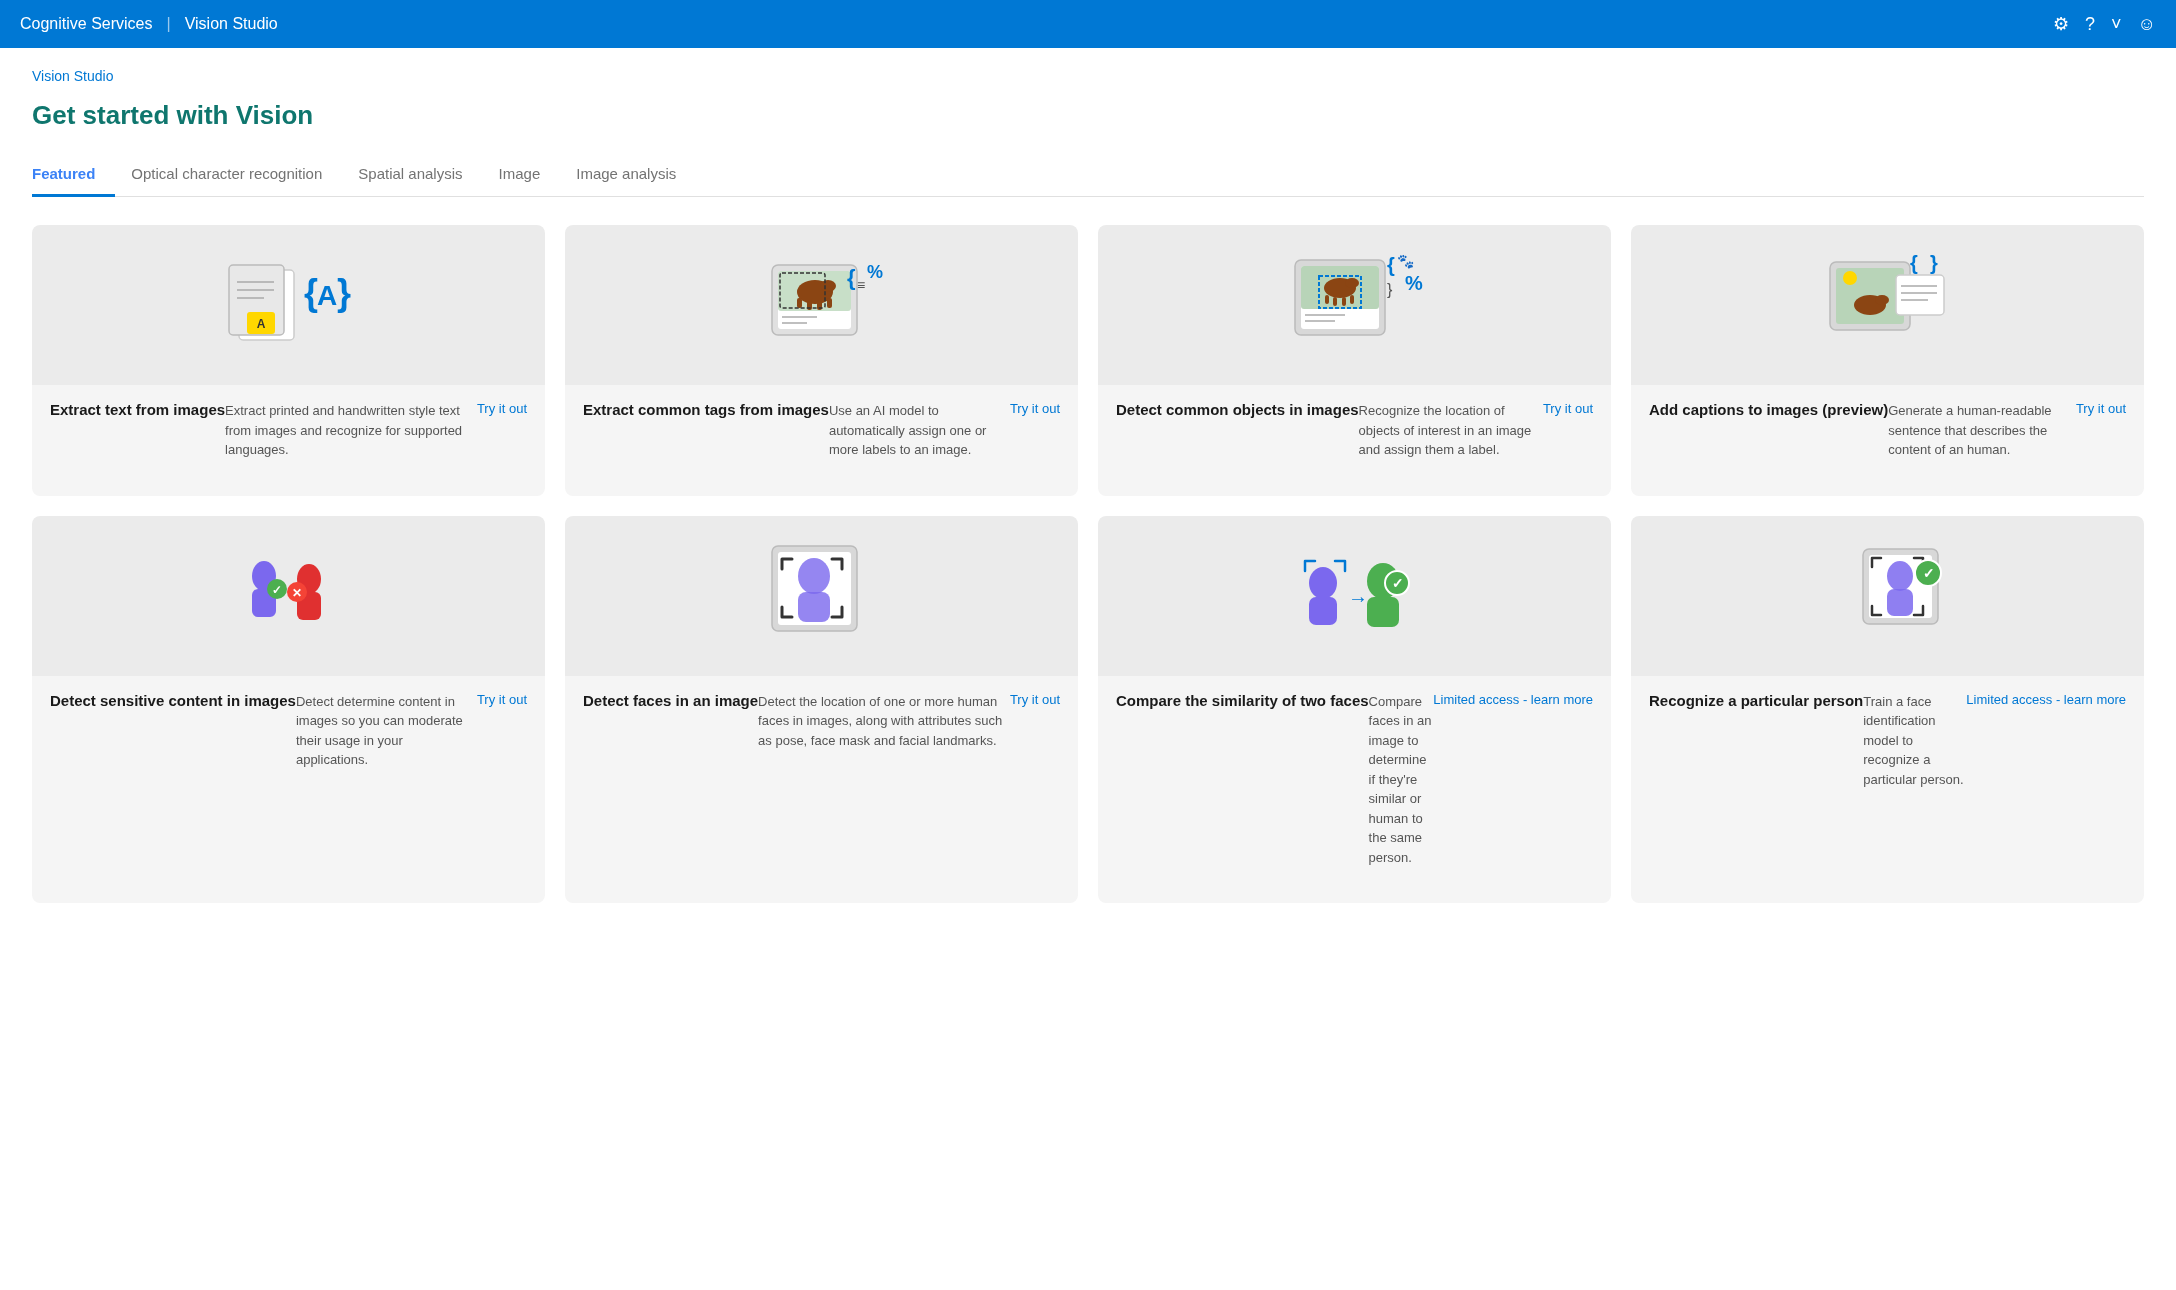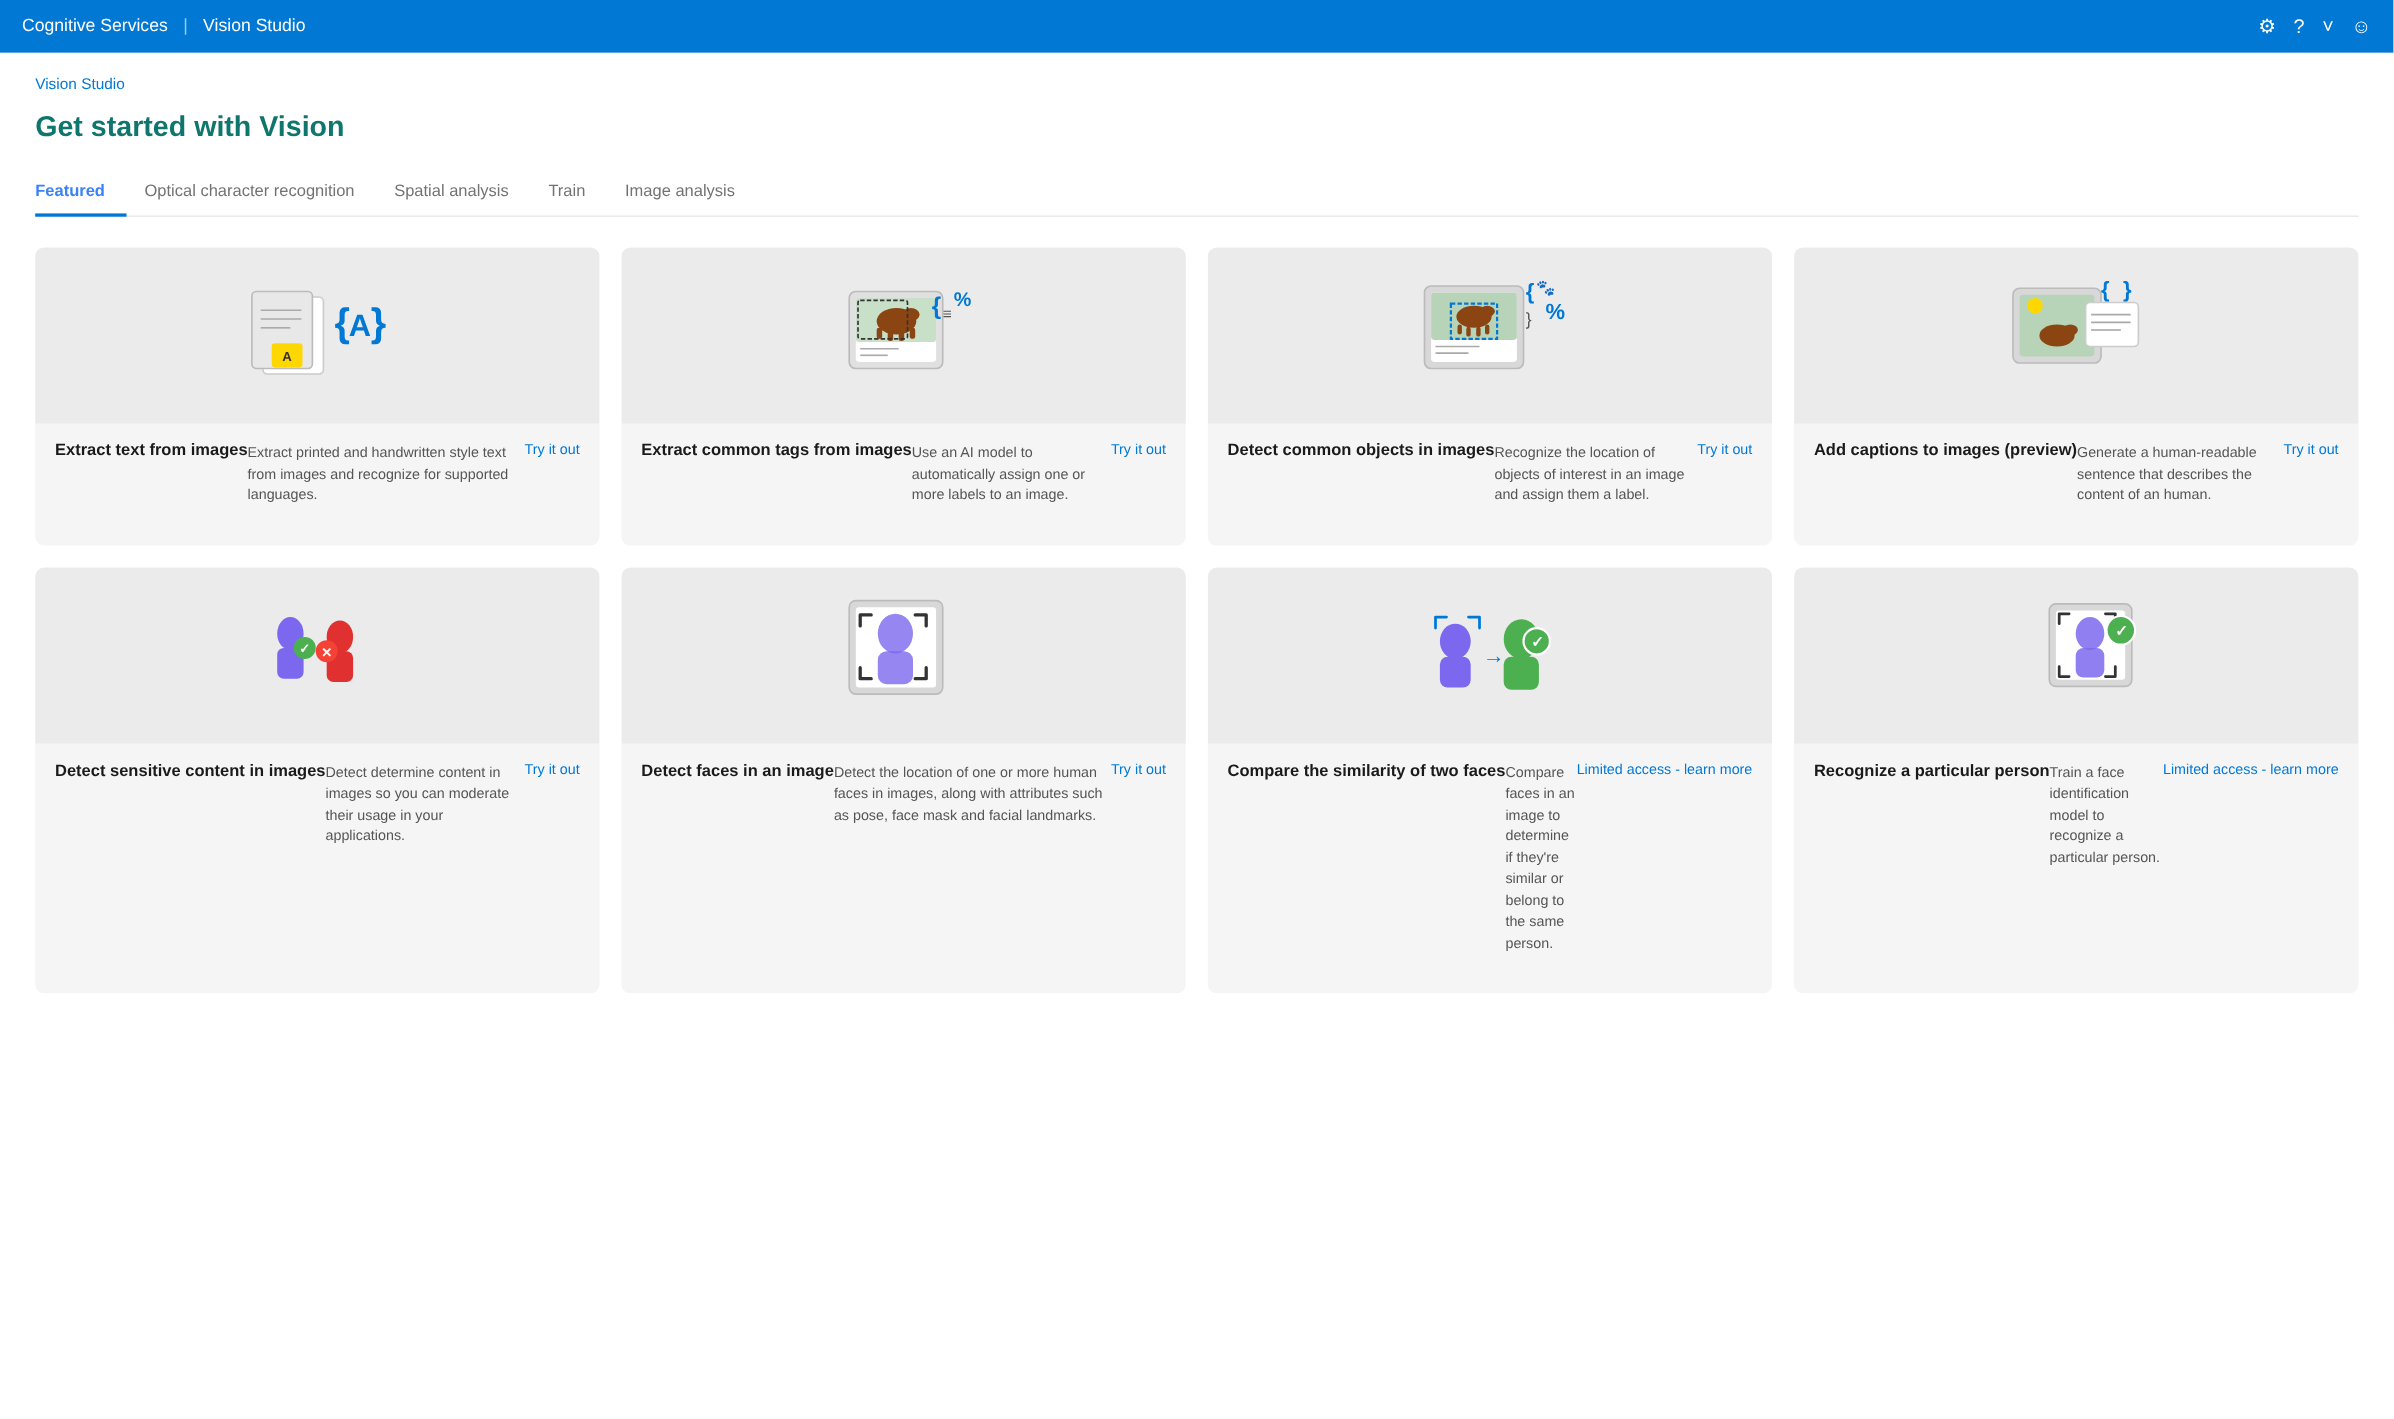--- a/index.html
+++ b/index.html
@@ -157,21 +157,21 @@
 </nav>
 
 <div class="content">
   <div class="breadcrumb">Vision Studio</div>
   <h1 class="page-title">Get started with Vision</h1>
 
   <div class="tabs">
     <div class="tab active">Featured</div>
     <div class="tab">Optical character recognition</div>
     <div class="tab">Spatial analysis</div>
-    <div class="tab">Train</div>
+    <div class="tab">Image</div>
     <div class="tab">Image analysis</div>
   </div>
 
   <div class="cards-grid">
 
     <div class="card">
       <div class="card-image">
         <svg width="160" height="130" viewBox="0 0 160 130">
 
           <rect x="30" y="30" width="55" height="70" rx="4" fill="white" stroke="#ccc" stroke-width="1.5"></rect>
@@ -353,21 +353,21 @@
 
           <circle cx="122" cy="52" r="12" fill="#4CAF50" stroke="white" stroke-width="2"></circle>
           <text x="117" y="57" font-size="14" fill="white" font-weight="bold">✓</text>
 
           <path d="M30 30 L30 40 M30 30 L40 30" stroke="#0078d4" stroke-width="2.5" fill="none" stroke-linecap="round"></path>
           <path d="M70 30 L70 40 M70 30 L60 30" stroke="#0078d4" stroke-width="2.5" fill="none" stroke-linecap="round"></path>
         </svg>
       </div>
       <div class="card-body">
         <div class="card-title">Compare the similarity of two faces</div>
-        <div class="card-desc">Compare faces in an image to determine if they're similar or belong to the same person.</div>
+        <div class="card-desc">Compare faces in an image to determine if they're similar or human to the same person.</div>
         <a class="card-link">Limited access - learn more</a>
       </div>
     </div>
 
     <div class="card">
       <div class="card-image">
         <svg width="160" height="130" viewBox="0 0 160 130">
 
           <rect x="55" y="18" width="75" height="75" rx="6" fill="#d8d8d8" stroke="#bbb" stroke-width="1.5"></rect>
           <rect x="61" y="24" width="63" height="63" rx="3" fill="white"></rect>

